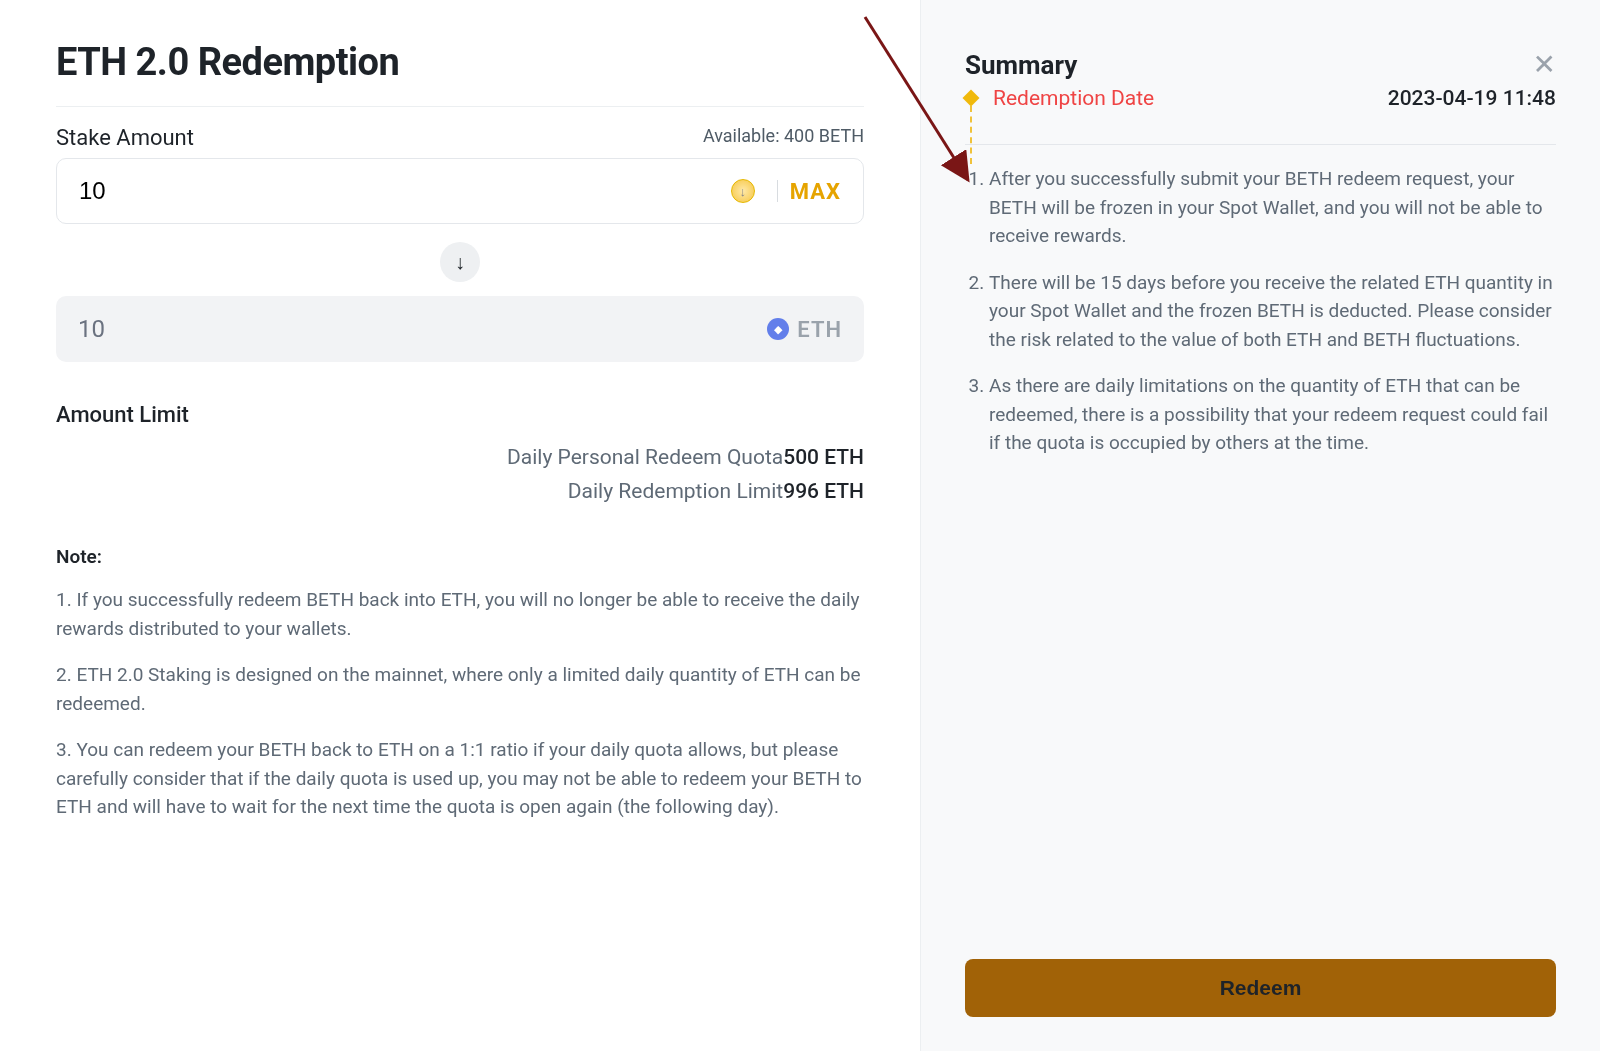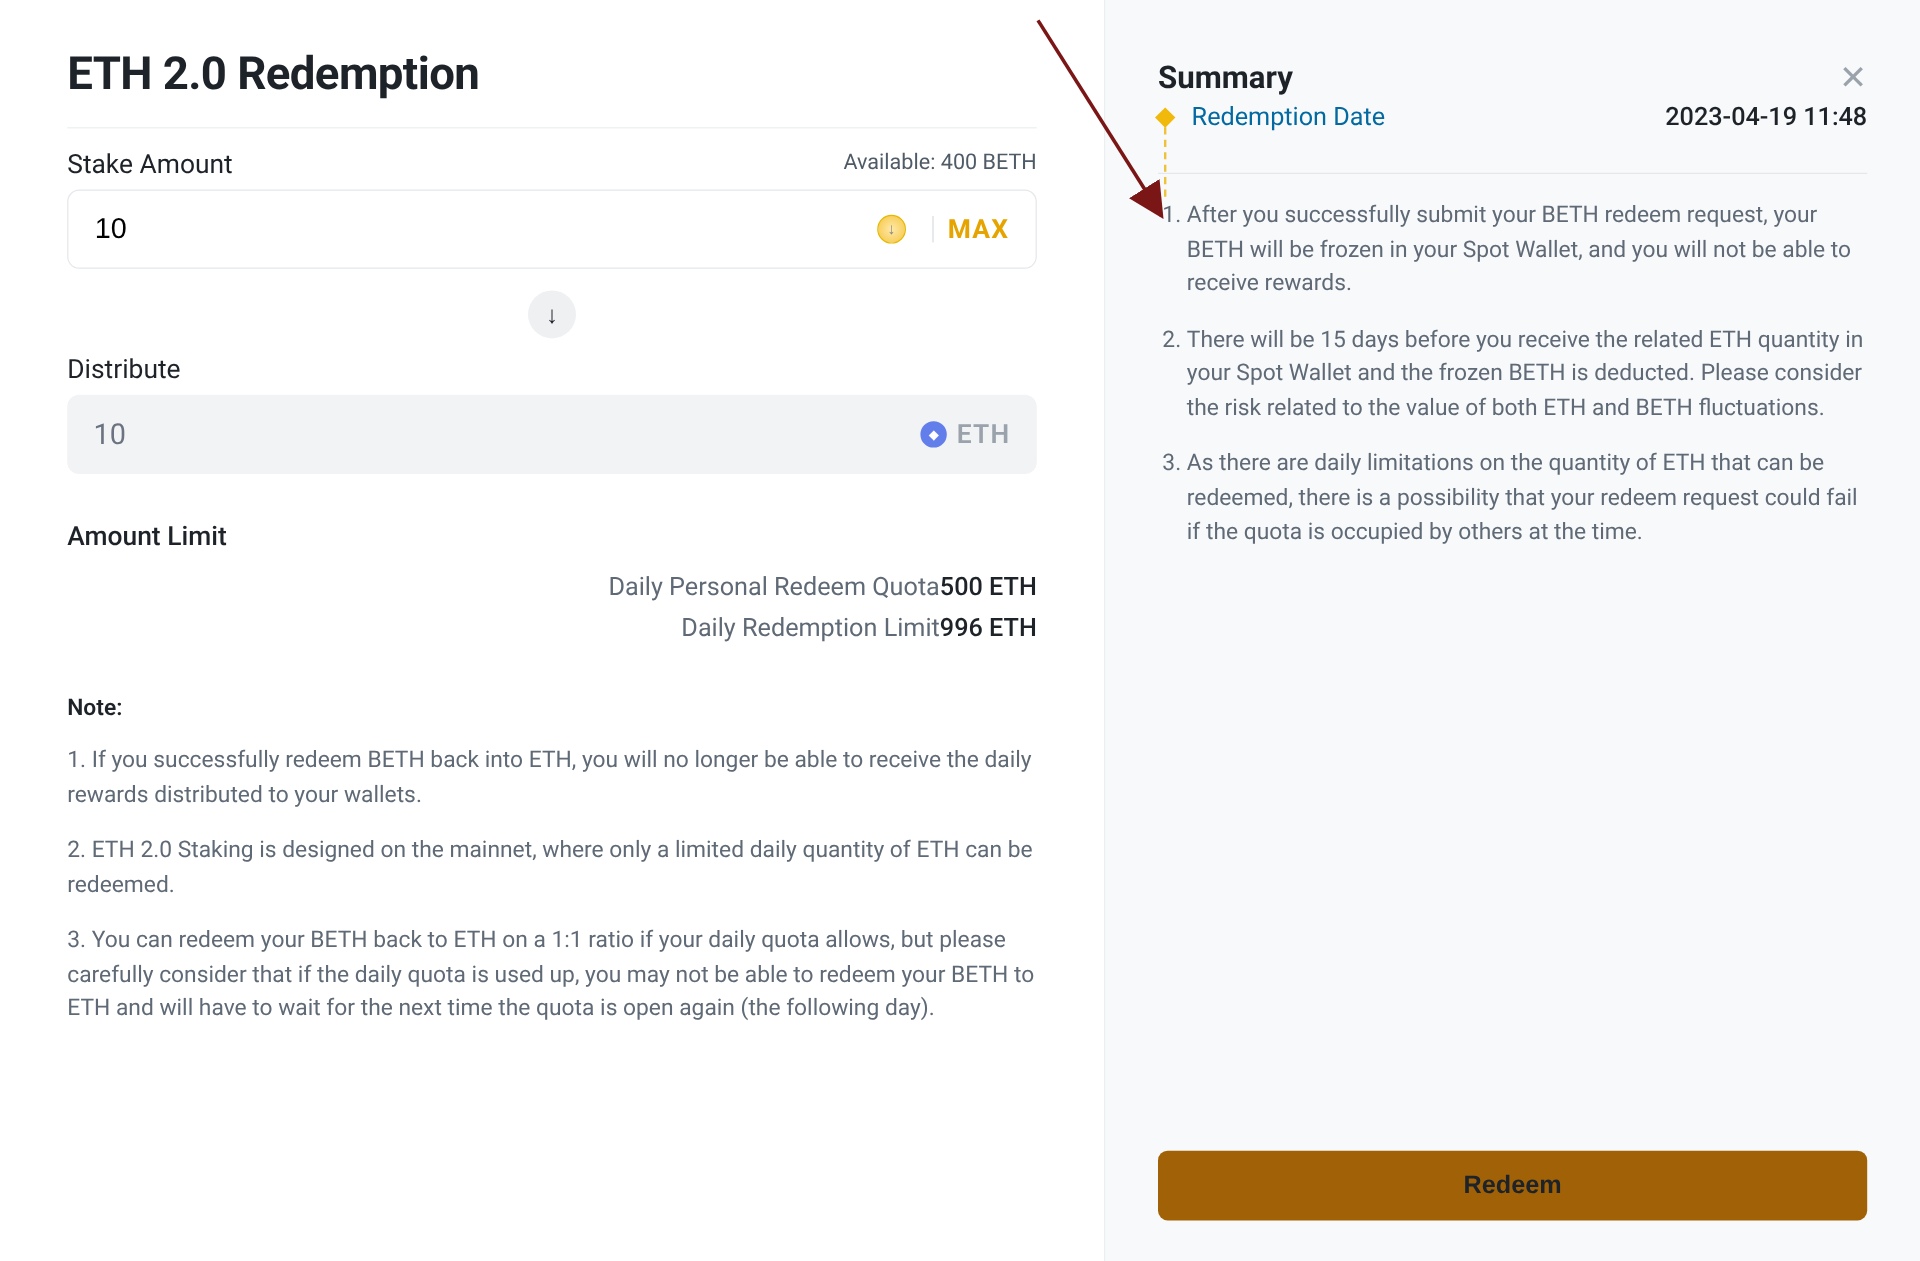--- a/index.html
+++ b/index.html
@@ -127,21 +127,21 @@
   .sum-title{ font-size:26px; font-weight:700; }
   .close-x{ font-size:28px; color:#9aa2ab; cursor:pointer; font-weight:300; line-height:1;}
 
   .timeline{ position:relative; }
   .tl-row{
     display:flex; align-items:center; justify-content:space-between;
     padding: 6px 0 6px 28px;
     position:relative;
     font-size:21px;
   }
-  .tl-row .label{ color:#0369a1; }
+  .tl-row .label{ color:#ef4444; }
   .tl-row .val{ color:#1e2329; font-weight:500; }
   .diamond{
     position:absolute; left:0; top:50%; transform:translateY(-50%) rotate(45deg);
     width:12px;height:12px;background:#f0b90b;
   }
   .tl-line{
     position:absolute; left:5px; top:26px; width:2px; height:58px;
     border-left: 2px dashed #f0c23a;
   }
   .highlight-box{
@@ -196,21 +196,20 @@
 
     <div class="input-box">
       <input class="val" value="10" style="">
       <span class="coin-icon gold"></span>
       <span class="divider-v"></span>
       <span class="max-btn">MAX</span>
     </div>
 
     <div class="arrow-circle">↓</div>
 
-    <div class="dist-label">Distribute</div>
     <div class="dist-box">
       <span class="val">10</span>
       <span class="eth-icon"></span>
       <span class="eth-label">ETH</span>
     </div>
 
     <div class="section-title">Amount Limit</div>
     <div class="limit-row">
       <span class="k">Daily Personal Redeem Quota</span>
       <span class="v">500 ETH</span>

